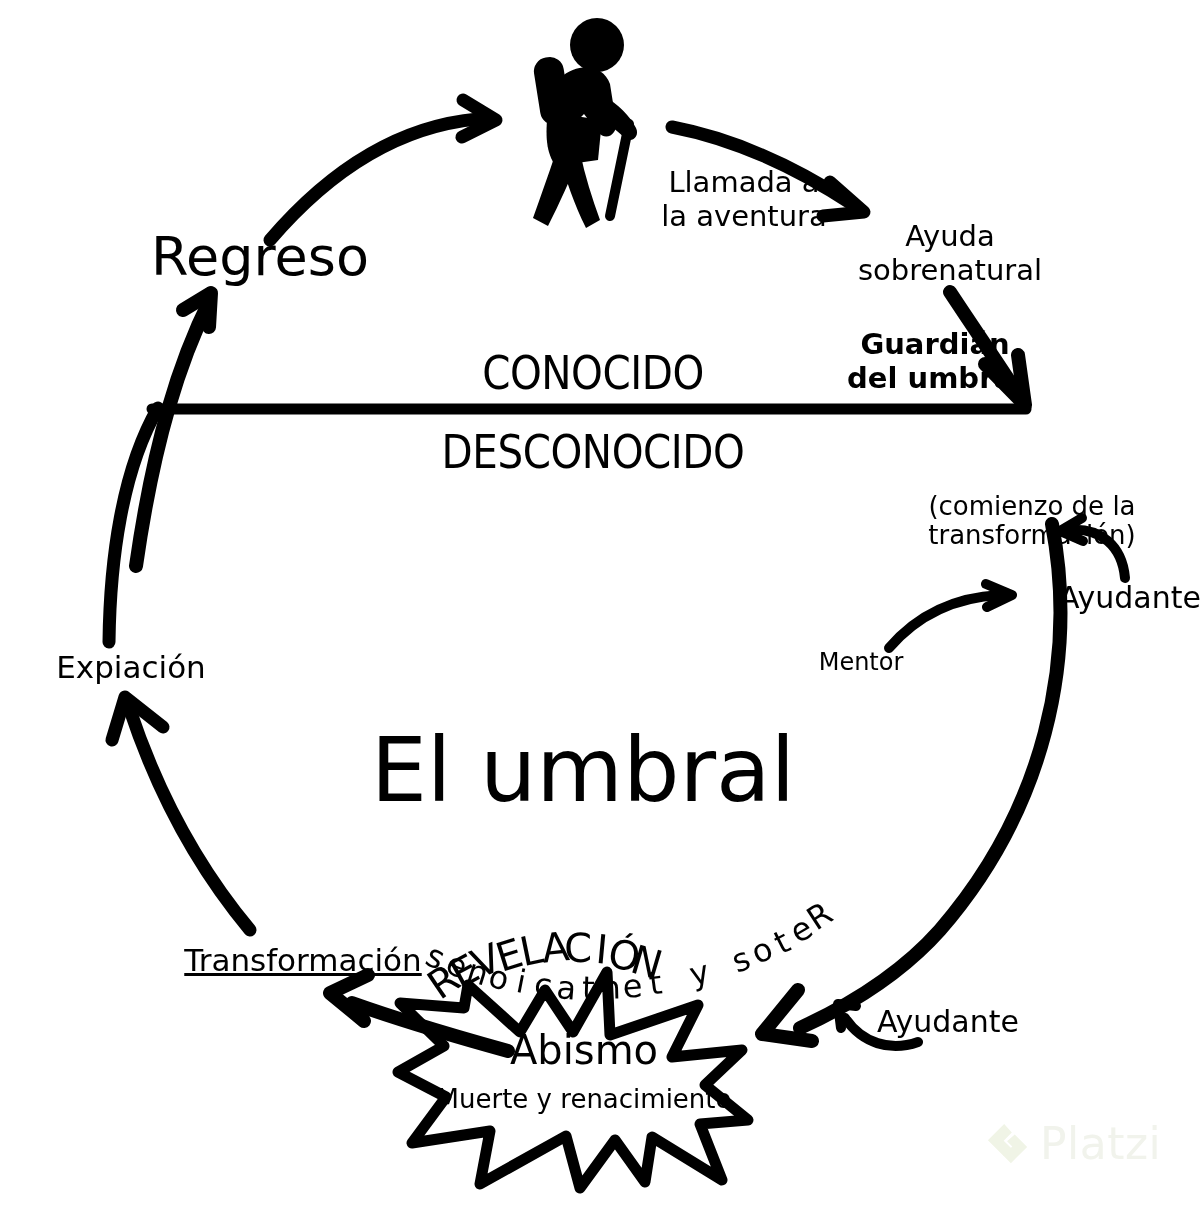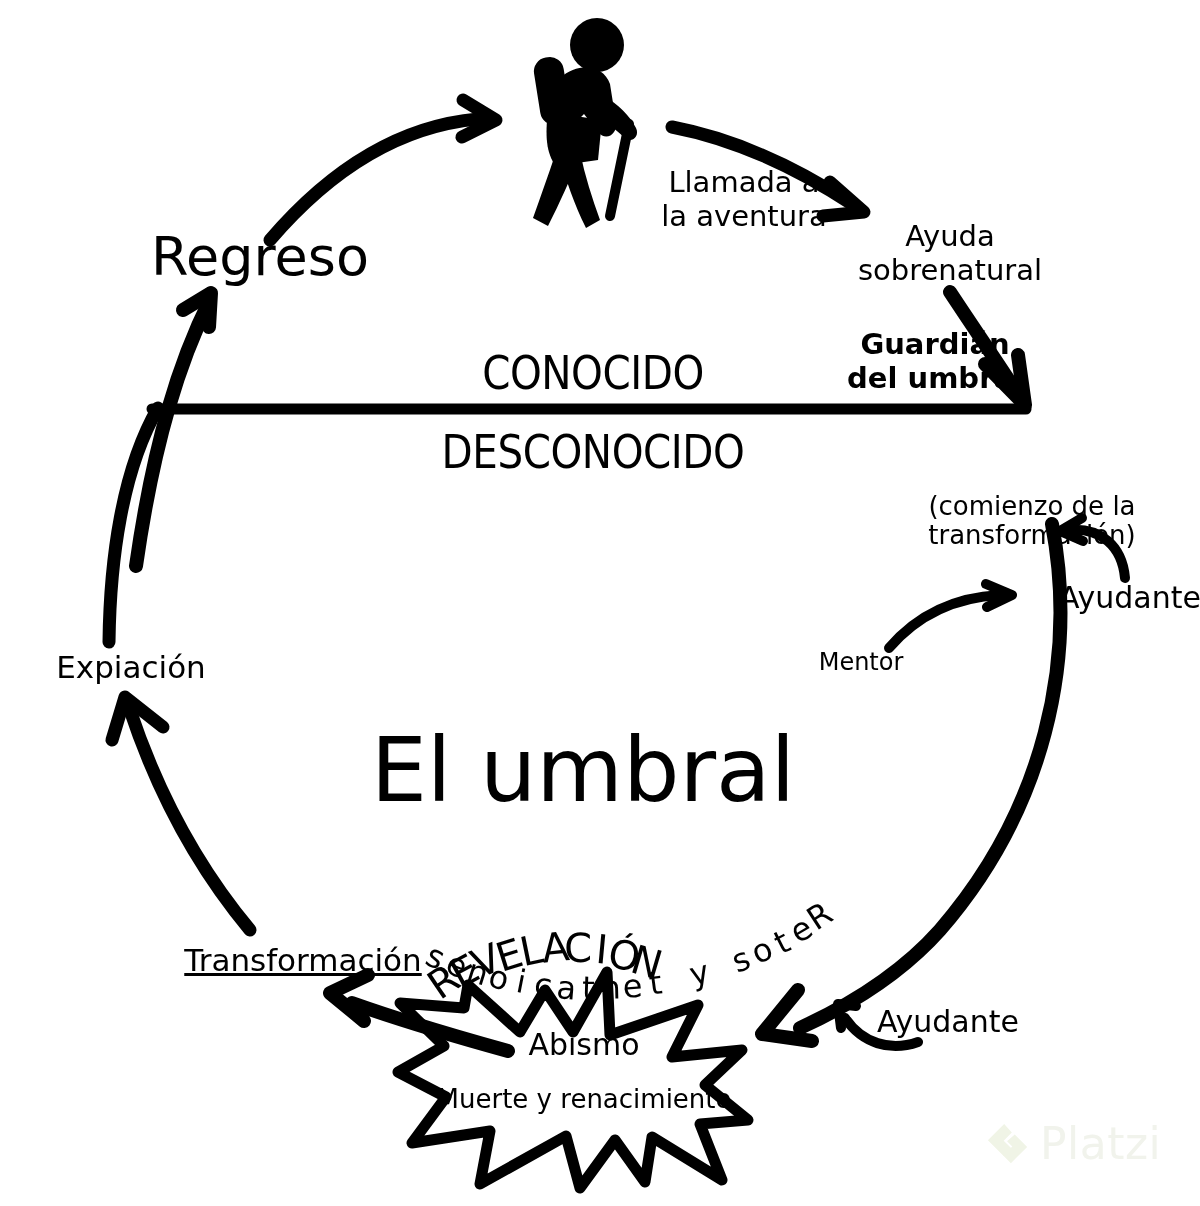--- a/index.html
+++ b/index.html
@@ -45,21 +45,21 @@
   #label-llamada      { left: 713px;  top: 165px;  font-size: 29px; line-height: 1.18; margin-left: 31px; }
   #label-ayuda        { left: 950px;  top: 219px;  font-size: 29px; line-height: 1.18; }
   #label-guardian     { left: 896px;  top: 327px;  font-size: 29px; font-weight: 600; line-height: 1.18; margin-left: 39px; }
   #label-umbral       { left: 1032px; top: 425px;  font-size: 30px; line-height: 1.12; }
   #label-umbral .sub  { font-size: 26px; }
   #label-ayudante1    { left: 1130px; top: 582px;  font-size: 30px; }
   #label-mentor       { left: 861px;  top: 650px;  font-size: 24px; }
   #label-ayudante2    { left: 948px;  top: 1006px; font-size: 30px; }
   #label-expiacion    { left: 131px;  top: 643px;  font-size: 31px; margin-top: 8px; }
   #label-transform    { left: 303px;  top: 944px;  font-size: 31px; text-decoration: underline; }
-  #label-abismo       { left: 584px;  top: 1029px; font-size: 30px; }
+  #label-abismo       { left: 584px;  top: 1029px; font-size: 40px; }
   #label-muerte       { left: 584px;  top: 1085px; font-size: 26px; }
 
   .title-block {
     position: absolute;
     left: 583px;
     top: 543px;
     transform: translateX(-50%);
     font-size: 89px;
     line-height: 1.02;
     text-align: center;

